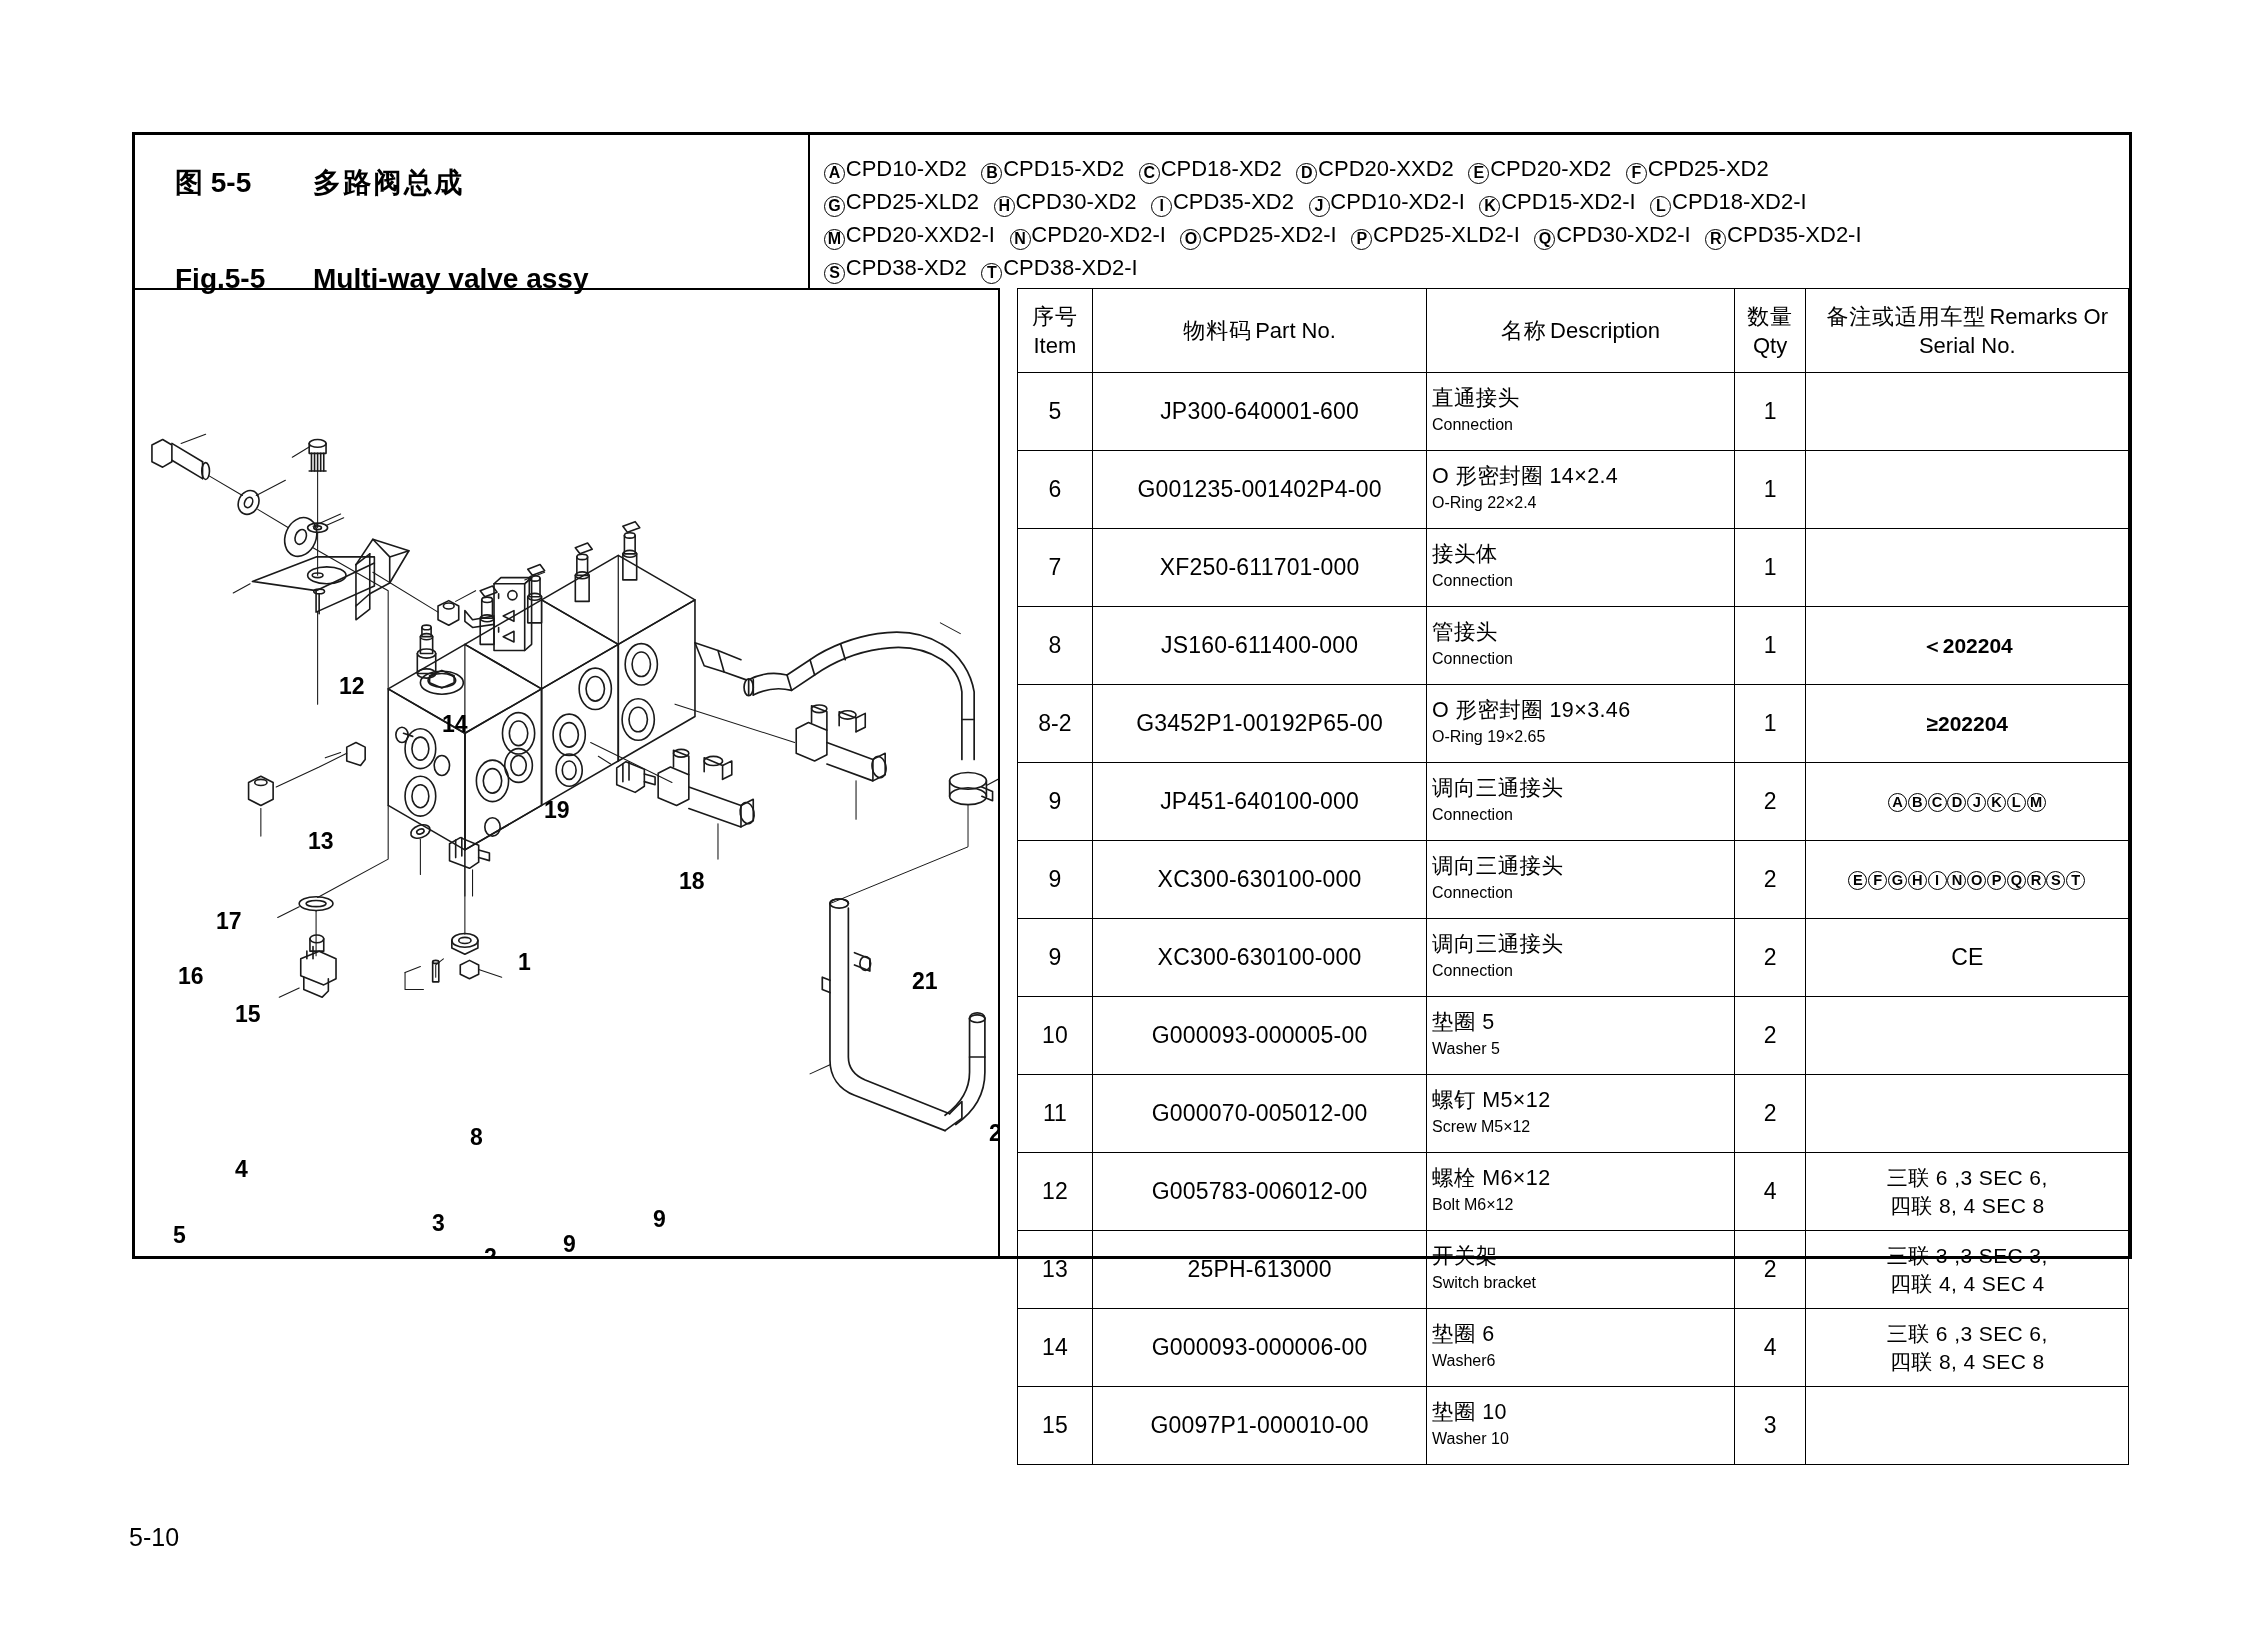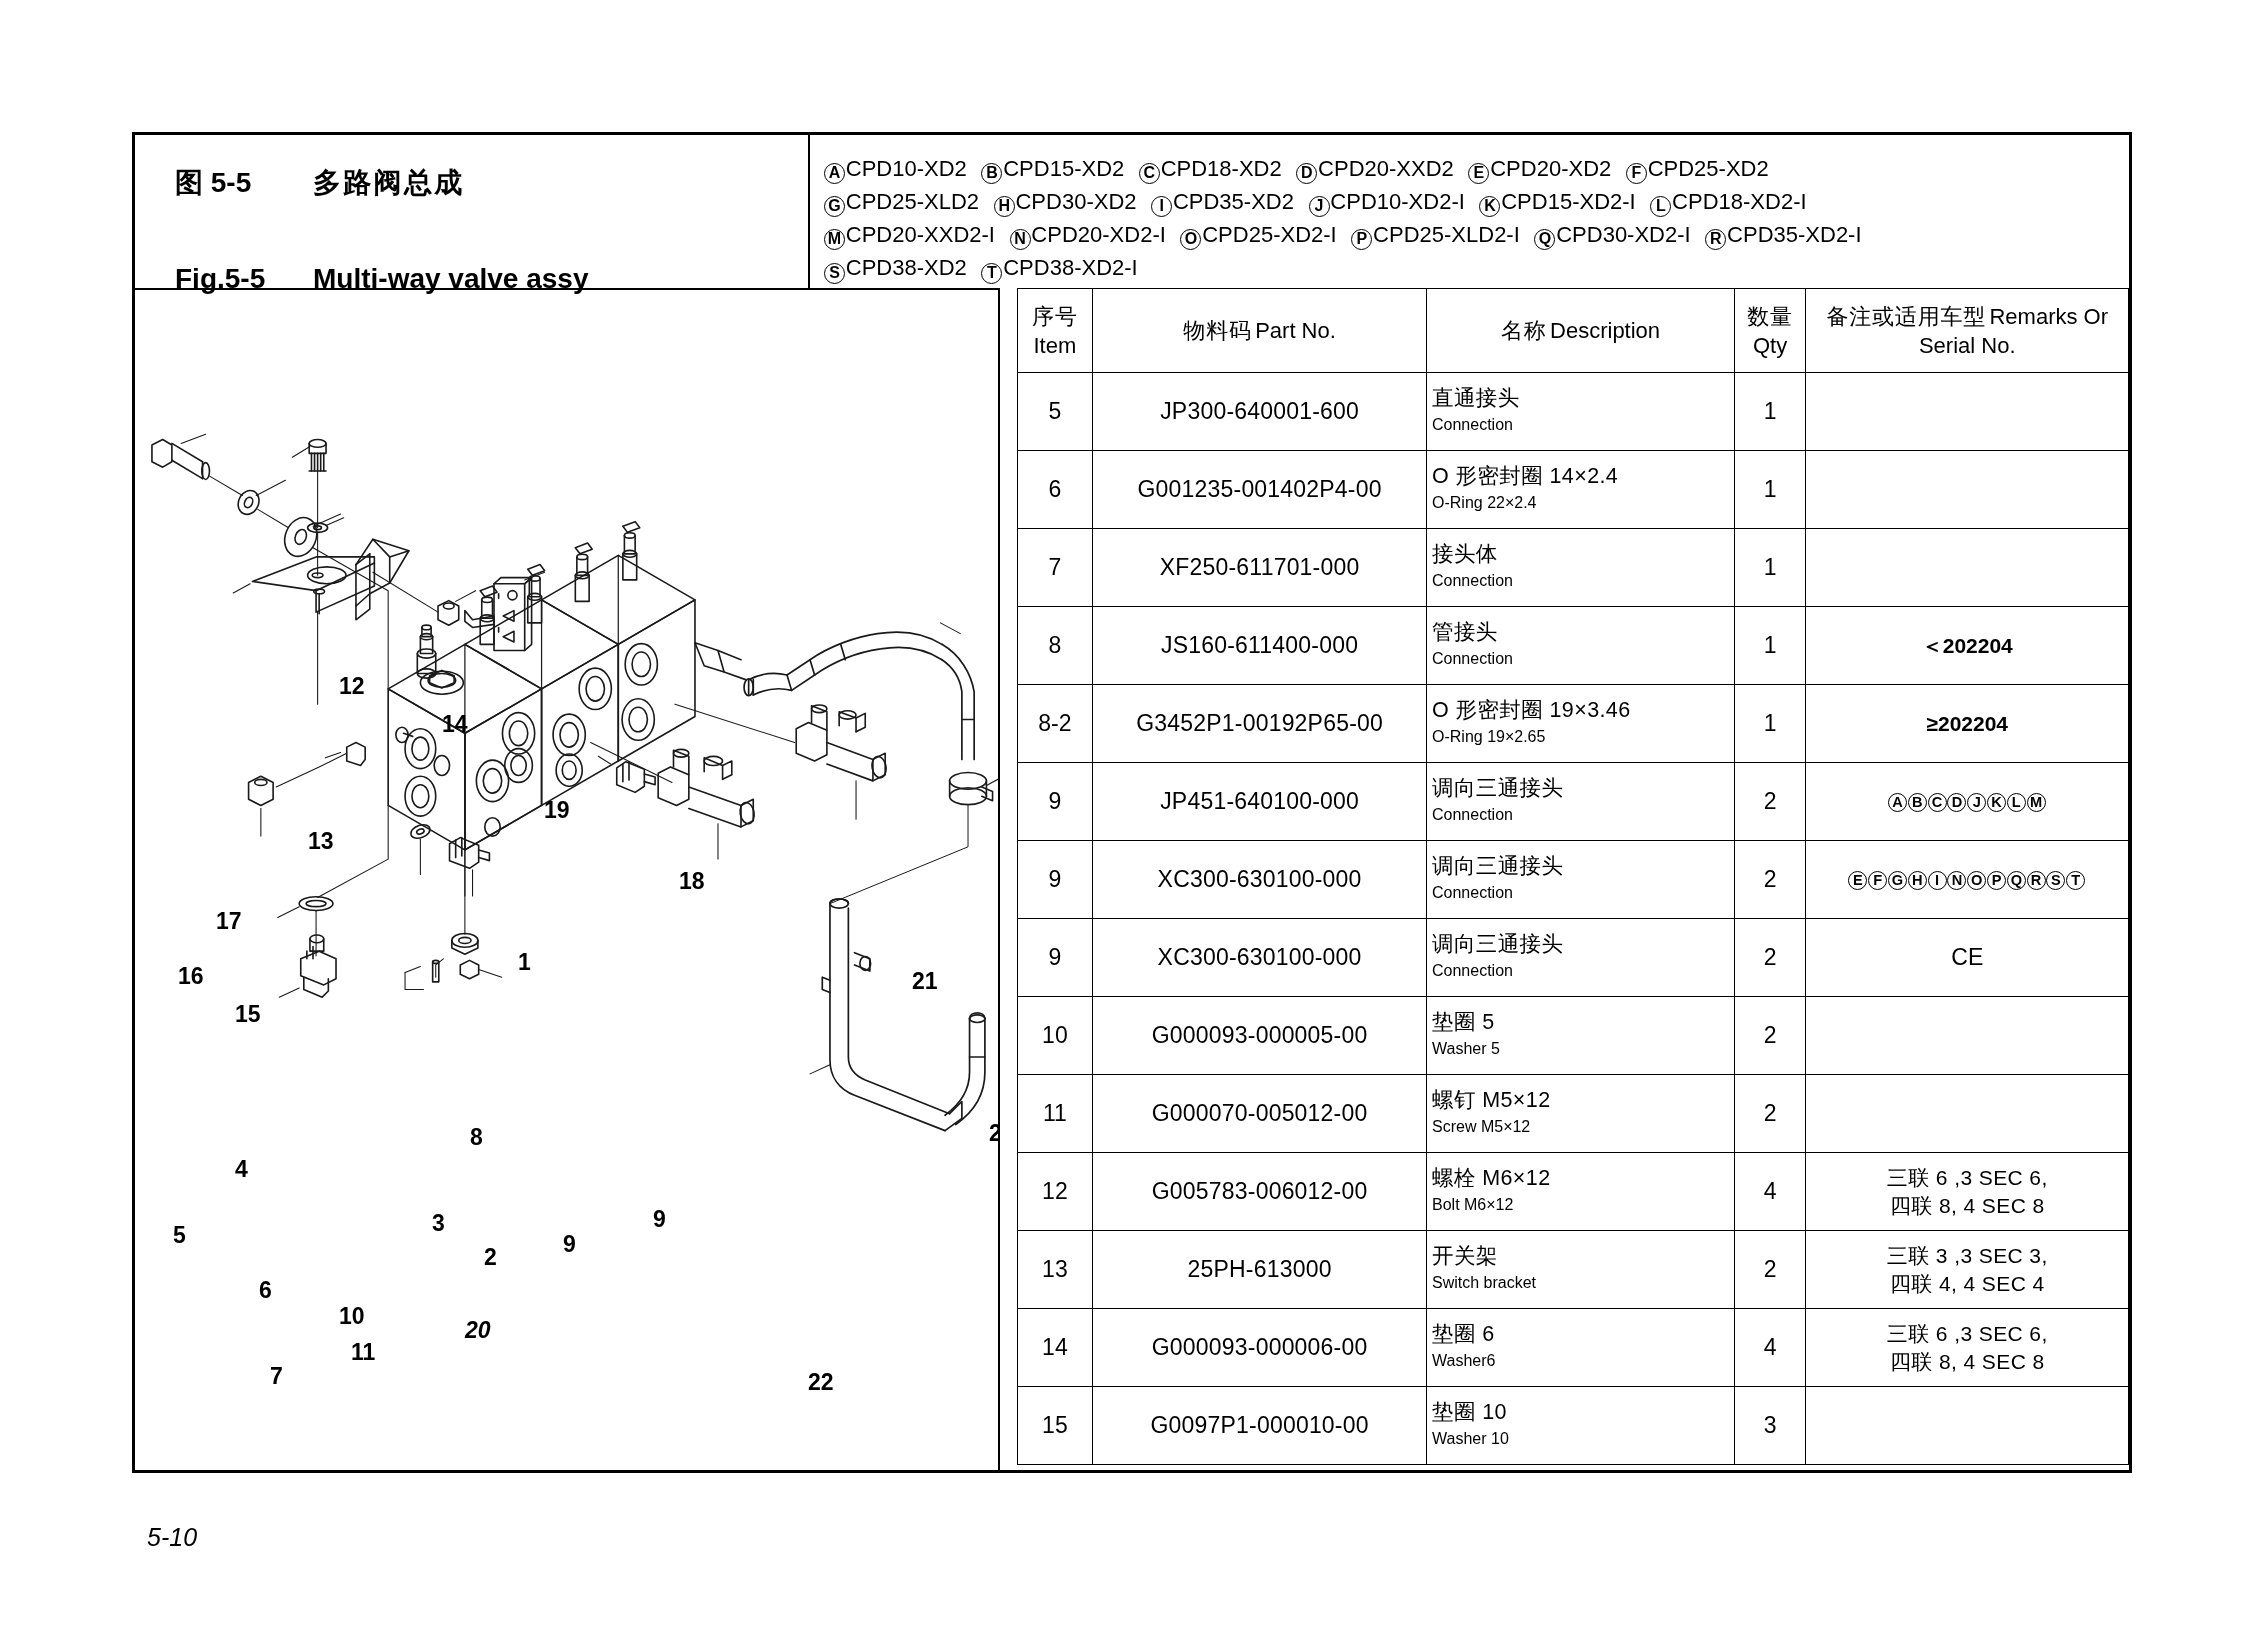--- a/index.html
+++ b/index.html
@@ -15,21 +15,21 @@
     position: relative;
     overflow: hidden;
   }
 
   
   #page-frame {
     position: absolute;
     left: 132px;
     top: 132px;
     width: 2000px;
-    height: 1341px;
+    height: 1127px;
     border: 3.8px solid #000;
     box-sizing: border-box;
     background: #fff;
   }
 
   
   #header-band {
     position: absolute;
     left: 0; top: 0;
     width: 100%;
@@ -151,25 +151,24 @@
   .d-en { font-size: 16px; line-height: 28px; display: block; }
   .rem-txt { font-size: 21px; line-height: 26px; font-weight: bold; }
   .rem-ce { font-size: 23px; }
   .rem-multi { font-size: 21px; line-height: 28px; letter-spacing: 0.4px; }
 
   tr.r-tall td { height: 78px; }
 
   
   #page-number {
     position: absolute;
-    left: 147px;
+    left: 129px;
     top: 1523px;
     font-size: 25px;
     font-weight: normal;
-    font-style: italic;
   }
 
   
   .callout {
     position: absolute;
     font-size: 23px;
     font-weight: bold;
     color: #000;
     user-select: none;
   }

